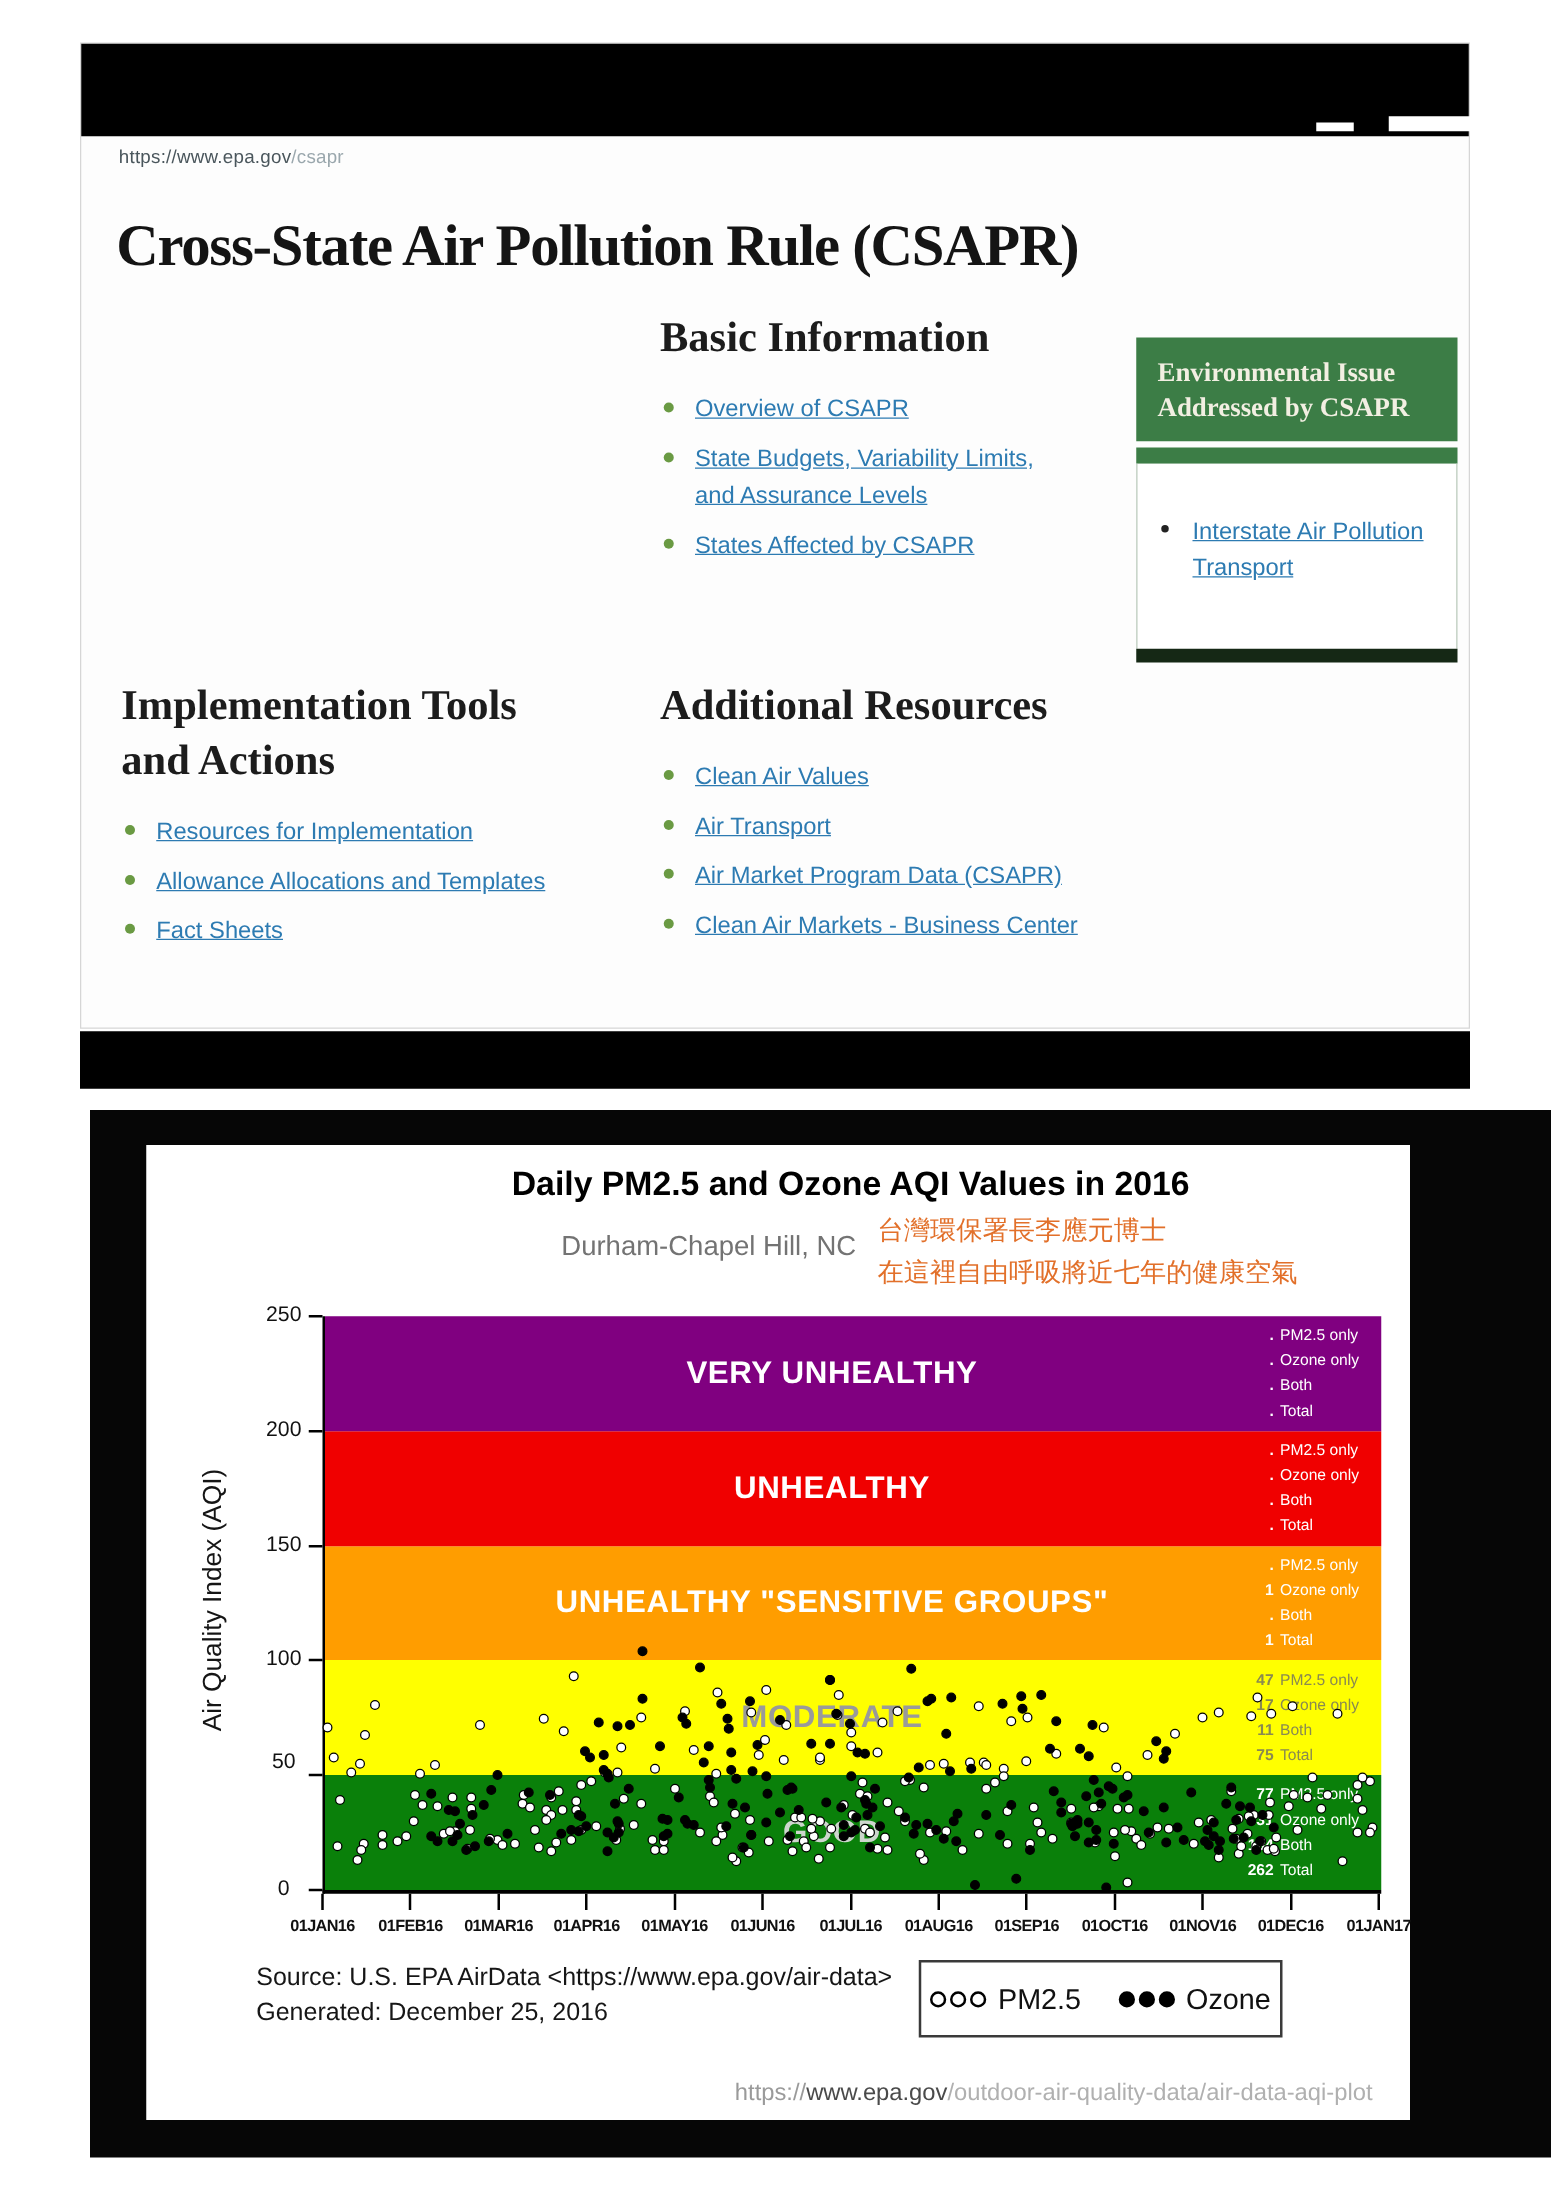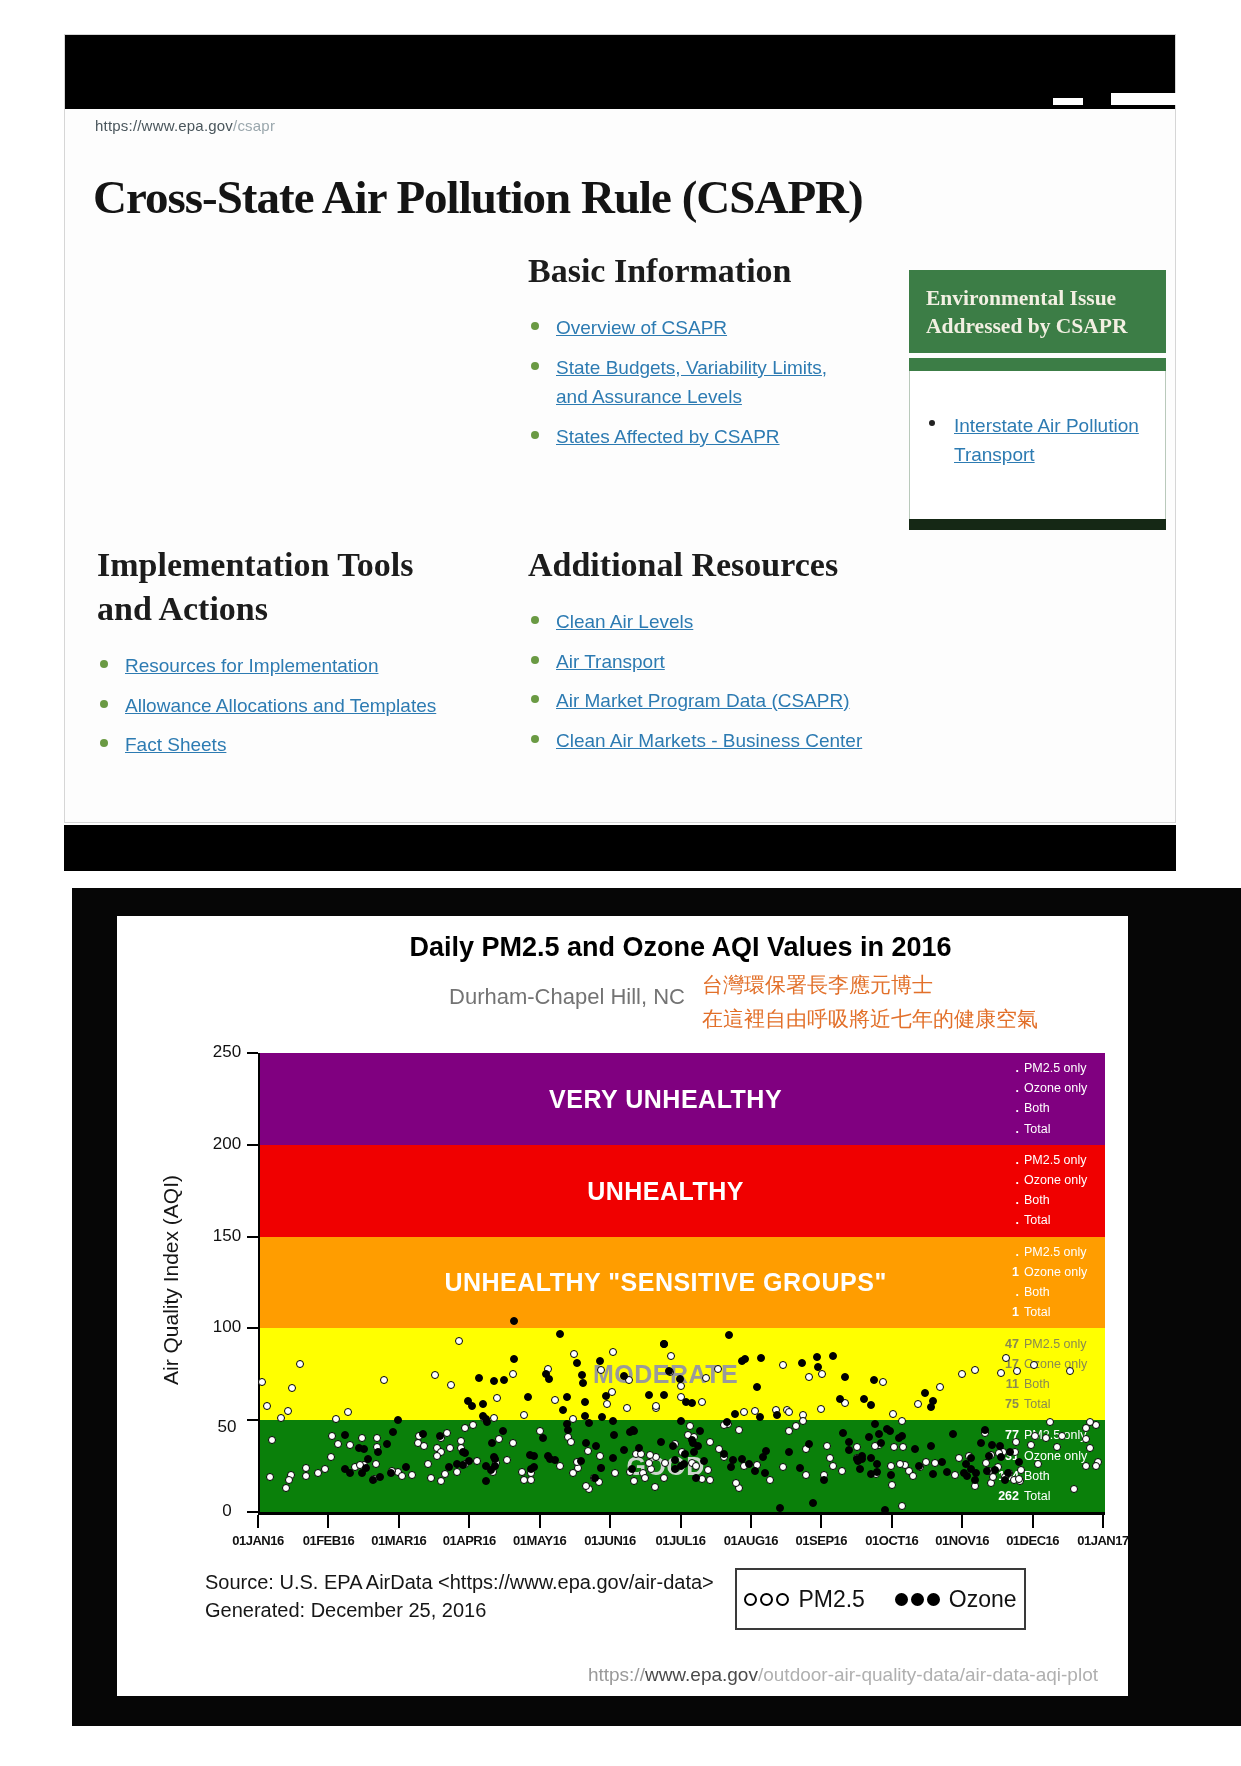--- a/index.html
+++ b/index.html
@@ -120,21 +120,21 @@
     <ul class="links">
       <li><span class="dot"></span><a class="lnk">Resources for Implementation</a></li>
       <li><span class="dot"></span><a class="lnk">Allowance Allocations and Templates</a></li>
       <li><span class="dot"></span><a class="lnk">Fact Sheets</a></li>
     </ul>
   </div>
 
   <div class="section sec-addl">
     <h2 class="sec-heading">Additional Resources</h2>
     <ul class="links">
-      <li><span class="dot"></span><a class="lnk">Clean Air Levels</a></li>
+      <li><span class="dot"></span><a class="lnk">Clean Air Values</a></li>
       <li><span class="dot"></span><a class="lnk">Air Transport</a></li>
       <li><span class="dot"></span><a class="lnk">Air Market Program Data (CSAPR)</a></li>
       <li><span class="dot"></span><a class="lnk">Clean Air Markets - Business Center</a></li>
     </ul>
   </div>
 </div>
 
 <div id="divider"></div>
 
 <div id="bottom-panel">
@@ -684,21 +684,21 @@
         <div class="leg-item">
           <span class="leg-circ filled"></span>
           <span class="leg-circ filled"></span>
           <span class="leg-circ filled"></span>
           <span class="leg-label">Ozone</span>
         </div>
       </div>
     <div class="burl"><span class="s1">https://</span><span class="s2">www.epa.gov</span><span class="s3">/outdoor-air-quality-data/air-data-aqi-plot</span></div>
   <div class="ytick-label" style="left: 87px; top: 585px;">0</div>
       <div class="ytick-mark" style="left: 130px; top: 595px;"></div>
-      <div class="ytick-label" style="left: 87px; top: 501px;">50</div>
+      <div class="ytick-label" style="left: 87px; top: 483px;">50</div>
       <div class="ytick-mark" style="left: 130px; top: 503.2px;"></div>
       <div class="ytick-label" style="left: 87px; top: 401.4px;">100</div>
       <div class="ytick-mark" style="left: 130px; top: 411.4px;"></div>
       <div class="ytick-label" style="left: 87px; top: 309.6px;">150</div>
       <div class="ytick-mark" style="left: 130px; top: 319.6px;"></div>
       <div class="ytick-label" style="left: 87px; top: 217.8px;">200</div>
       <div class="ytick-mark" style="left: 130px; top: 227.8px;"></div>
       <div class="ytick-label" style="left: 87px; top: 126px;">250</div>
       <div class="ytick-mark" style="left: 130px; top: 136px;"></div>
       <div class="xtick-mark" style="left: 140px; top: 599px;"></div>

